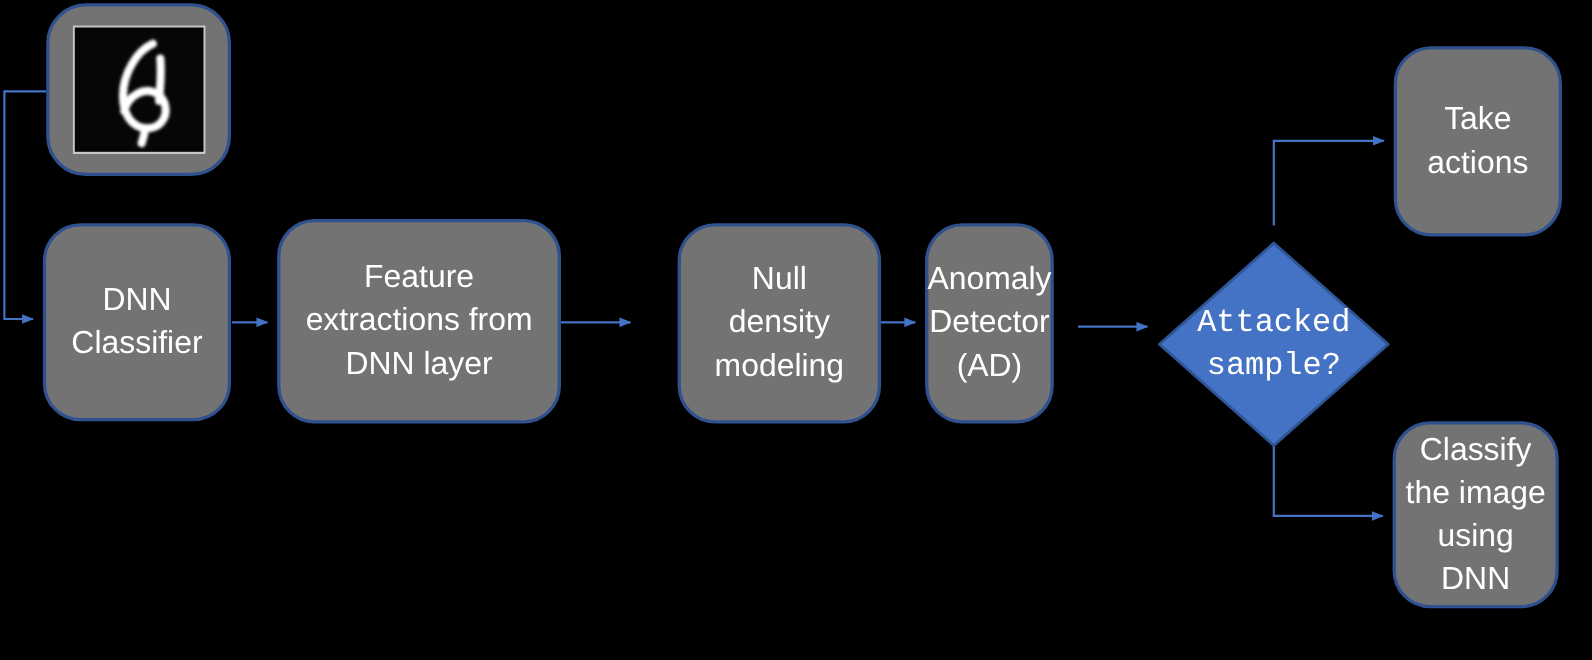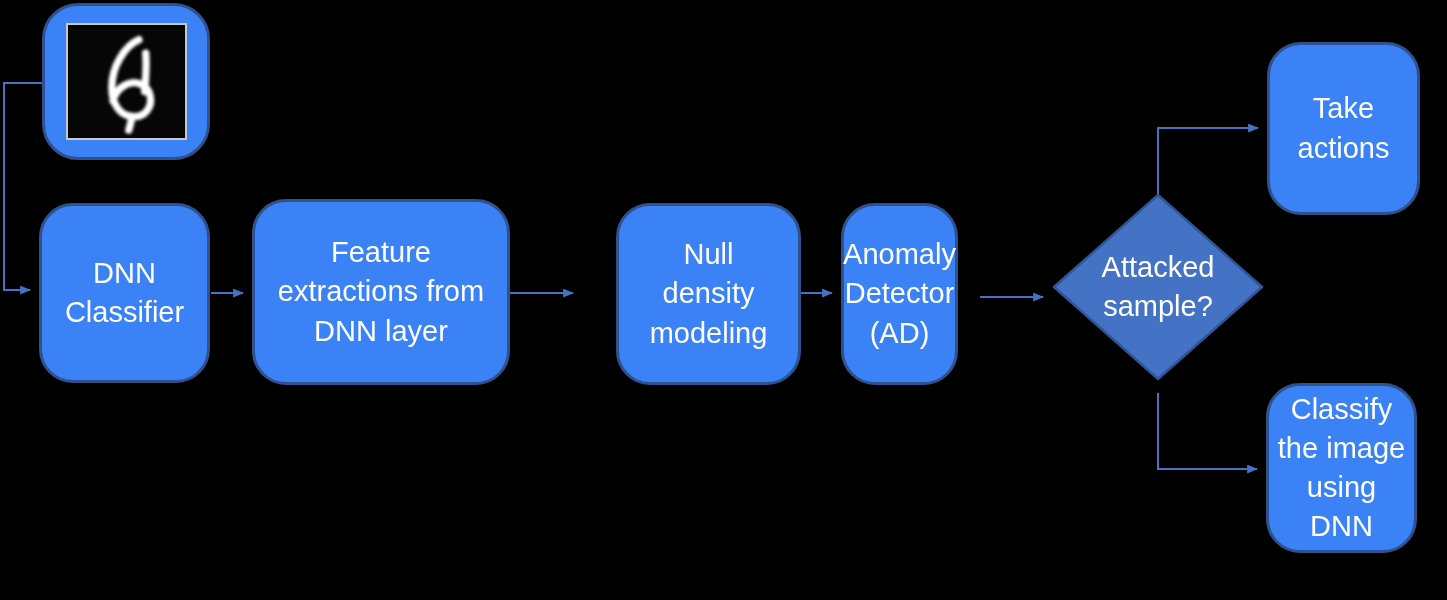--- a/index.html
+++ b/index.html
@@ -16,21 +16,21 @@
     overflow: hidden;
   }
   #connector-layer {
     position: absolute;
     left: 0; top: 0;
     width: 1447px; height: 600px;
     z-index: 1;
   }
   .node {
     position: absolute;
-    background: #3b82f6;
+    background: #737373;
     border: 3px solid #2F528F;
     border-radius: 34px;
     box-sizing: border-box;
     display: flex;
     align-items: center;
     justify-content: center;
     z-index: 2;
   }
   .node-label {
     color: #FFFFFF;
@@ -58,23 +58,24 @@
   
   #node-dnn      { left: 39px;   top: 203px; width: 171px; height: 180px; }
   #node-feature  { left: 252px;  top: 199px; width: 258px; height: 186px; }
   #node-null     { left: 616px;  top: 203px; width: 185px; height: 182px; }
   #node-anomaly  { left: 841px;  top: 203px; width: 117px; height: 182px; }
   #node-take     { left: 1267px; top: 42px;  width: 153px; height: 173px; }
   #node-classify { left: 1266px; top: 383px; width: 151px; height: 170px; }
   
   #decision-wrap {
     position: absolute;
-    left: 1052px; top: 193px;
+    left: 1052px; top: 219px;
     width: 212px; height: 188px;
     z-index: 2;
+    font-family: Liberation Mono, monospace;
   }
   #decision-wrap svg {
     position: absolute;
     left: 0; top: 0;
     width: 100%; height: 100%;
   }
   #decision-wrap .node-label {
     position: absolute;
     left: 0; top: 0; right: 0; bottom: 0;
     display: flex;

